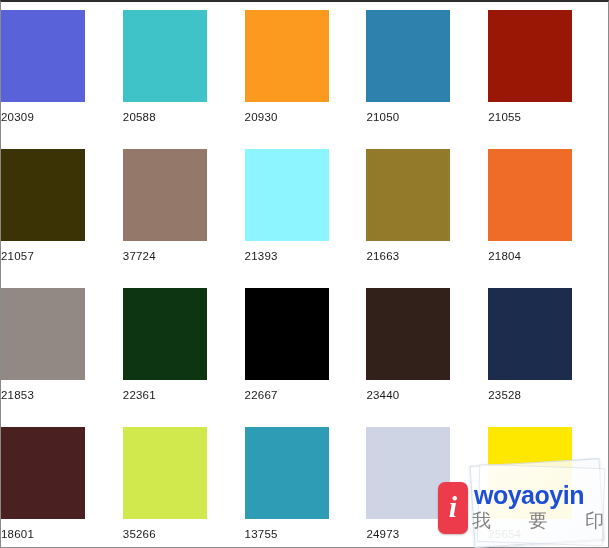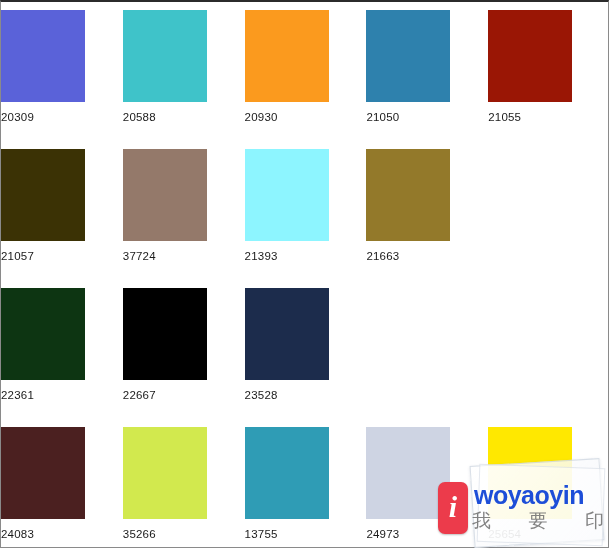--- a/index.html
+++ b/index.html
@@ -194,39 +194,51 @@
           <div class="swatch-label">37724</div>
         </div>
         <div class="swatch-cell">
           <div class="swatch-chip" style="background: rgb(141, 245, 255);"></div>
           <div class="swatch-label">21393</div>
         </div>
         <div class="swatch-cell">
           <div class="swatch-chip" style="background: rgb(147, 121, 42);"></div>
           <div class="swatch-label">21663</div>
         </div>
+        <div class="swatch-cell">
+          <div class="swatch-chip" style="background: rgb(238, 108, 40);"></div>
+          <div class="swatch-label">21804</div>
+        </div>
       </div>
       <div class="swatch-row">
+        <div class="swatch-cell">
+          <div class="swatch-chip" style="background: rgb(146, 137, 133);"></div>
+          <div class="swatch-label">21853</div>
+        </div>
         <div class="swatch-cell">
           <div class="swatch-chip" style="background: rgb(13, 53, 18);"></div>
           <div class="swatch-label">22361</div>
         </div>
         <div class="swatch-cell">
           <div class="swatch-chip" style="background: rgb(0, 0, 0);"></div>
           <div class="swatch-label">22667</div>
         </div>
         <div class="swatch-cell">
+          <div class="swatch-chip" style="background: rgb(50, 33, 26);"></div>
+          <div class="swatch-label">23440</div>
+        </div>
+        <div class="swatch-cell">
           <div class="swatch-chip" style="background: rgb(28, 44, 76);"></div>
           <div class="swatch-label">23528</div>
         </div>
       </div>
       <div class="swatch-row last-row">
         <div class="swatch-cell">
           <div class="swatch-chip" style="background: rgb(75, 32, 32);"></div>
-          <div class="swatch-label">24083</div>
+          <div class="swatch-label">18601</div>
         </div>
         <div class="swatch-cell">
           <div class="swatch-chip" style="background: rgb(210, 233, 78);"></div>
           <div class="swatch-label">35266</div>
         </div>
         <div class="swatch-cell">
           <div class="swatch-chip" style="background: rgb(47, 156, 181);"></div>
           <div class="swatch-label">13755</div>
         </div>
         <div class="swatch-cell">

